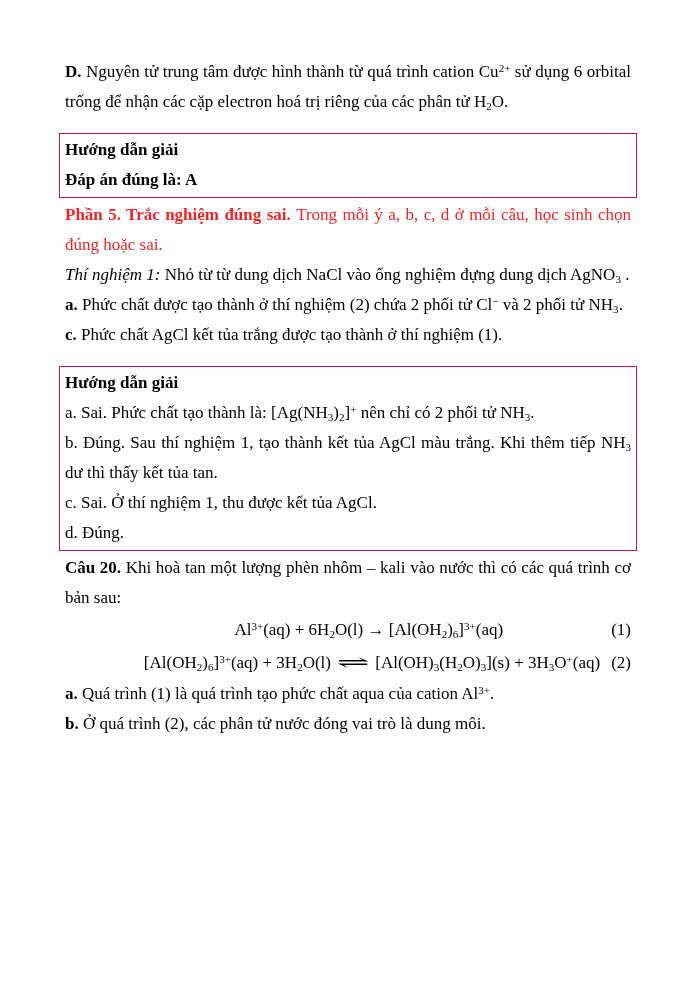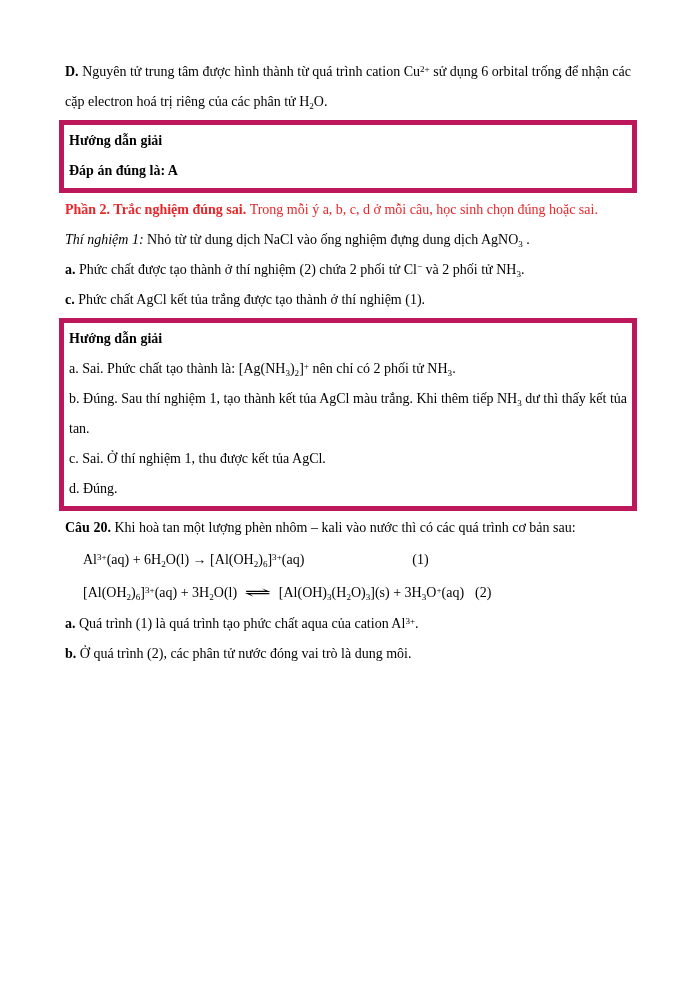--- a/index.html
+++ b/index.html
@@ -6,52 +6,52 @@
   html, body { background: #ffffff; }
   body {
     width: 694px; height: 982px;
     font-family: "Liberation Serif", "DejaVu Serif", serif;
     color: #000;
   }
   .page {
     width: 694px; height: 982px;
     background: #fff;
     padding: 57px 63px 0 65px;
-    font-size: 14px;
+    font-size: 17px;
     line-height: 30px;
   }
   .para { text-align: justify; }
   .run-b { font-weight: bold; }
   .run-i { font-style: italic; }
   .run-red { color: var(--accent-red, #e8262a); }
   .run-sup { font-size: 0.65em; position: relative; top: -0.45em; line-height: 0; }
   .run-sub { font-size: 0.65em; position: relative; top: 0.28em; line-height: 0; }
   .run-arrow { display: inline-block; transform: scaleX(2.3); margin: 0 15px; }
   .box {
-    border: 5px solid #be185d;
-    margin: 3px -6px 2px -6px;
+    border: 1px solid #be185d;
+    margin: 16px -6px 2px -6px;
     padding: 1px 5px 2px 5px;
   }
-  .eq { line-height: 33px; padding-left: 18px; text-align: left; white-space: nowrap; }
+  .eq { line-height: 33px; padding-left: 18px; text-align: right; white-space: nowrap; }
   .eq-num-1 { margin-left: 108px; }
   .eq-num-2 { margin-left: 11px; }
 </style>
 </head>
 <body>
 
 <div class="page">
 
   <div class="para"><span class="run-b">D. </span><span>Nguyên tử trung tâm được hình thành từ quá trình cation Cu</span><span class="run-sup">2+</span><span> sử dụng 6 orbital trống để nhận các cặp electron hoá trị riêng của các phân tử H</span><span class="run-sub">2</span><span>O.</span></div>
 
   <div class="box">
     <div class="para"><span class="run-b">Hướng dẫn giải</span></div>
     <div class="para"><span class="run-b">Đáp án đúng là: A</span></div>
   </div>
 
-  <div class="para"><span class="run-b run-red">Phần 2. Trắc nghiệm đúng sai. </span><span class="run-red">Trong mỗi ý a, b, c, d ở mỗi câu, học sinh chọn đúng hoặc sai.</span></div>
+  <div class="para"><span class="run-b run-red">Phần 5. Trắc nghiệm đúng sai. </span><span class="run-red">Trong mỗi ý a, b, c, d ở mỗi câu, học sinh chọn đúng hoặc sai.</span></div>
 
   <div class="para"><span class="run-i">Thí nghiệm 1:</span><span>  Nhỏ từ từ dung dịch NaCl vào ống nghiệm đựng dung dịch </span><span>AgNO</span><span class="run-sub">3</span><span> .</span></div>
   <div class="para"><span class="run-b">a. </span><span>Phức chất được tạo thành ở thí nghiệm (2) chứa 2 phối tử Cl</span><span class="run-sup">−</span><span> và 2 phối tử </span><span>NH</span><span class="run-sub">3</span><span>.</span></div>
   <div class="para"><span class="run-b">c. </span><span>Phức chất AgCl kết tủa trắng được tạo thành ở thí nghiệm (1).</span></div>
 
   <div class="box">
     <div class="para"><span class="run-b">Hướng dẫn giải</span></div>
     <div class="para"><span>a. Sai. Phức chất tạo thành là: </span><span>[Ag(NH</span><span class="run-sub">3</span><span>)</span><span class="run-sub">2</span><span>]</span><span class="run-sup">+</span><span> nên chỉ có 2 phối tử </span><span>NH</span><span class="run-sub">3</span><span>.</span></div>
     <div class="para"><span>b. Đúng. Sau thí nghiệm 1, tạo thành kết tủa AgCl màu trắng. Khi thêm tiếp </span><span>NH</span><span class="run-sub">3</span><span> dư thì thấy kết tủa tan.</span></div>
     <div class="para"><span>c. Sai. Ở thí nghiệm 1, thu được kết tủa AgCl.</span></div>

